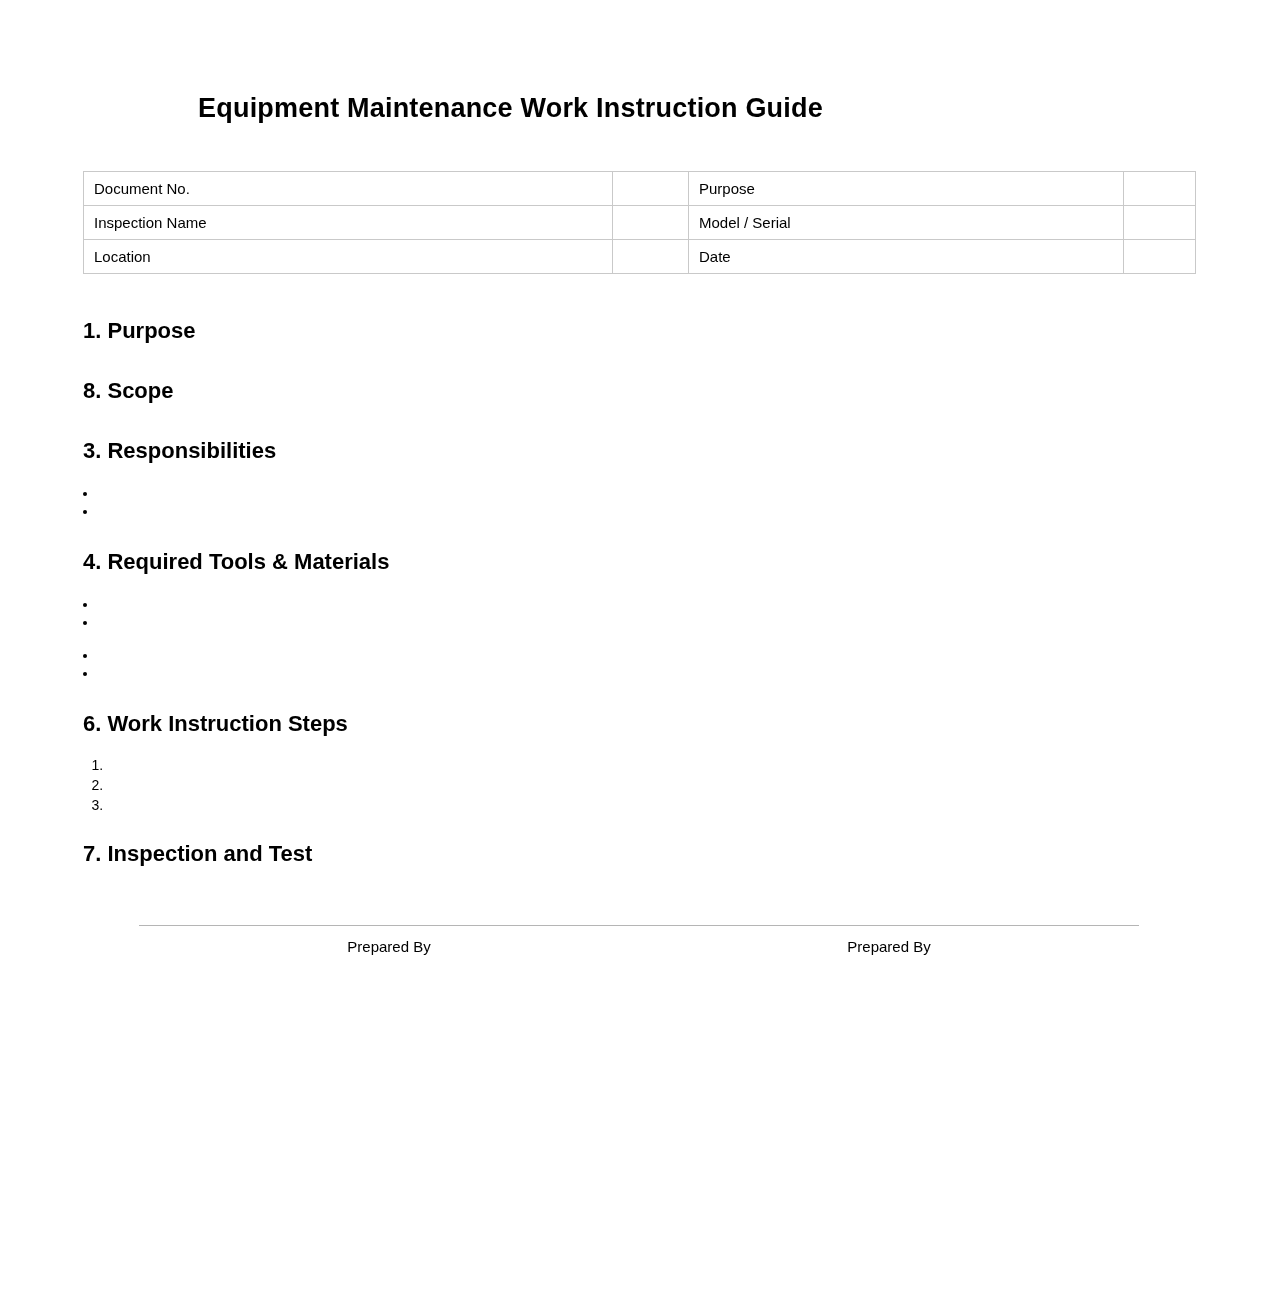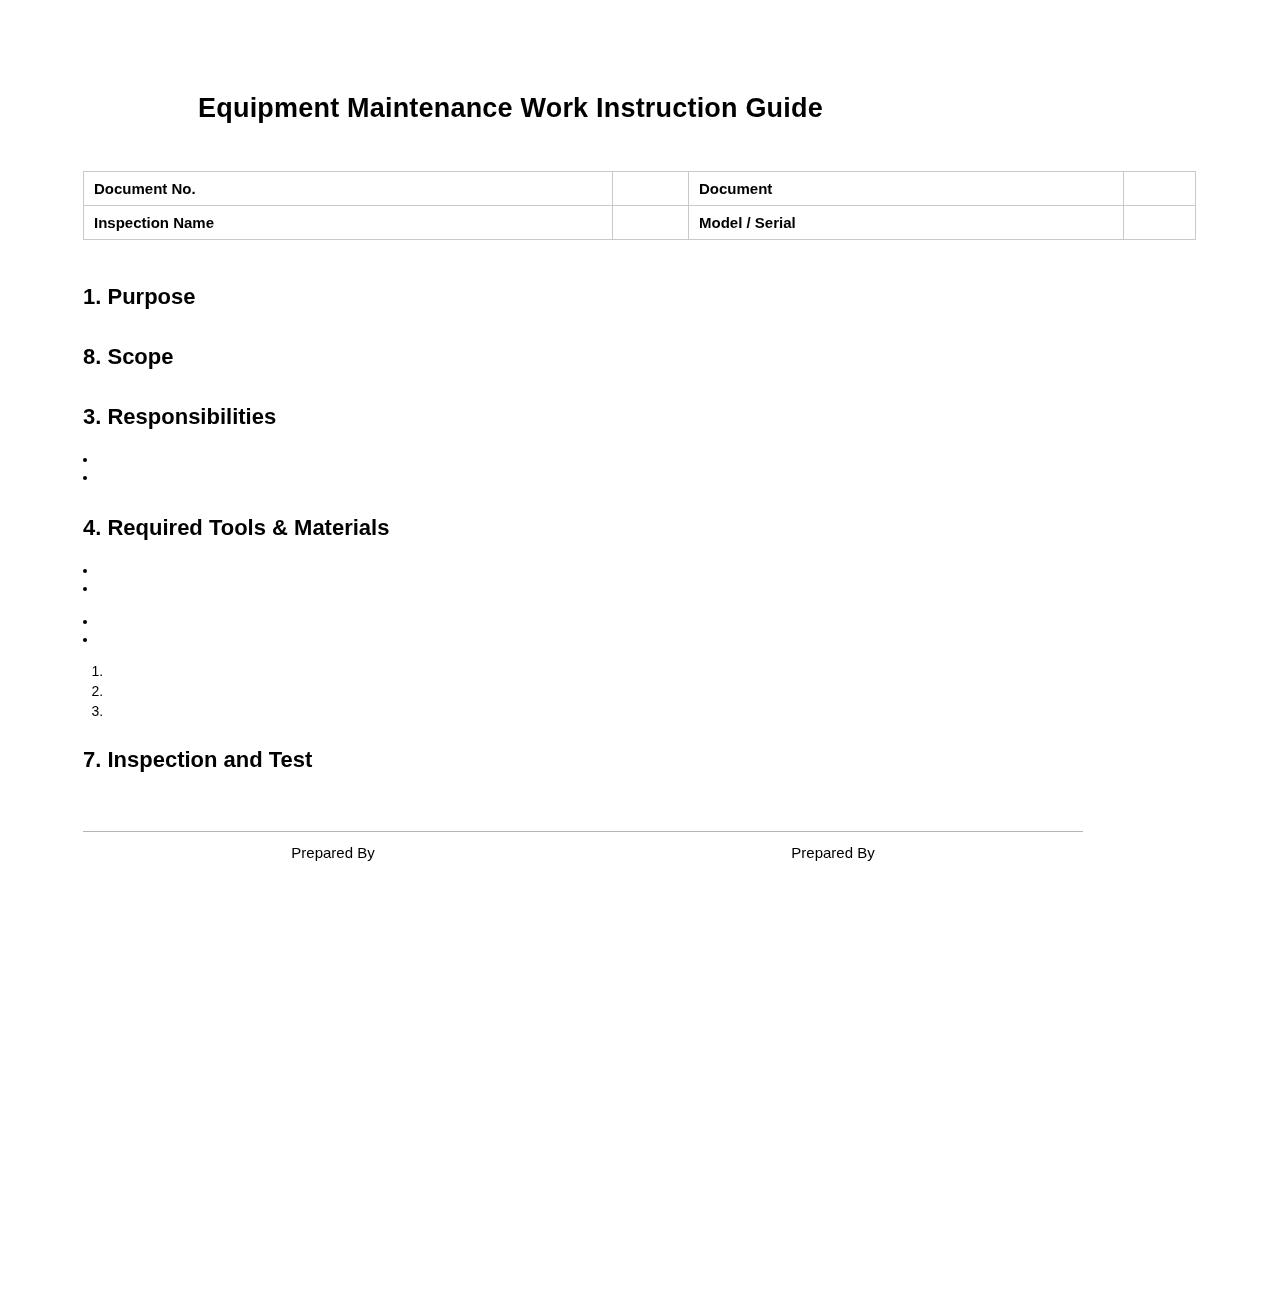--- a/index.html
+++ b/index.html
@@ -34,21 +34,21 @@
     margin-top: 47px;
   }
   table.info-table td {
     border: 1px solid #c9c9c9;
     height: 34px;
     padding: 0 10px;
     background: #ffffff;
     vertical-align: middle;
     font-size: 15px;
   }
-  td.label-cell { font-weight: 700; }
+  td.label-cell { font-weight: 400; }
   td.value-cell { font-weight: 400; }
 
   h2.section-heading {
     font-size: 22px;
     line-height: 26px;
     font-weight: 700;
     margin: 34px 0 0 0;
   }
   h2.section-heading.first { margin-top: 44px; }
 
@@ -64,21 +64,21 @@
     margin: 18px 0 -8px 0;
     padding: 0 0 0 24px;
     font-size: 14px;
     line-height: 20px;
   }
   ul.blank-list li::after,
   ol.step-list li::after { content: "\200B"; } 
 
   .signature-row {
     display: flex;
-    justify-content: flex-start;
+    justify-content: center;
     width: 1112px;
     margin-top: 58px;
   }
   .signature-block {
     width: 500px;
     border-top: 1px solid #b5b5b5;
     padding-top: 12px;
     text-align: center;
     font-size: 15px;
     line-height: 18px;
@@ -95,27 +95,33 @@
     <colgroup>
       <col style="width:529px">
         <col style="width:76px">
         <col style="width:435px">
         <col style="width:72px">
     </colgroup>
     <tbody>
       <tr>
         <td class="label-cell">Document No.</td>
         <td class="value-cell"></td>
-        <td class="label-cell">Document</td>
+        <td class="label-cell">Purpose</td>
         <td class="value-cell"></td>
       </tr>
       <tr>
         <td class="label-cell">Inspection Name</td>
         <td class="value-cell"></td>
         <td class="label-cell">Model / Serial</td>
+        <td class="value-cell"></td>
+      </tr>
+      <tr>
+        <td class="label-cell">Location</td>
+        <td class="value-cell"></td>
+        <td class="label-cell">Date</td>
         <td class="value-cell"></td>
       </tr>
     </tbody>
   </table>
 
   <h2 class="section-heading first">1. Purpose</h2>
 
   <h2 class="section-heading">8. Scope</h2>
 
   <h2 class="section-heading">3. Responsibilities</h2>
@@ -128,20 +134,21 @@
   <ul class="blank-list">
     <li></li>
     <li></li>
   </ul>
 
   <ul class="blank-list">
     <li></li>
     <li></li>
   </ul>
 
+  <h2 class="section-heading">6. Work Instruction Steps</h2>
   <ol class="step-list">
     <li></li>
     <li></li>
     <li></li>
   </ol>
 
   <h2 class="section-heading">7. Inspection and Test</h2>
 
 
   <div class="signature-row">

